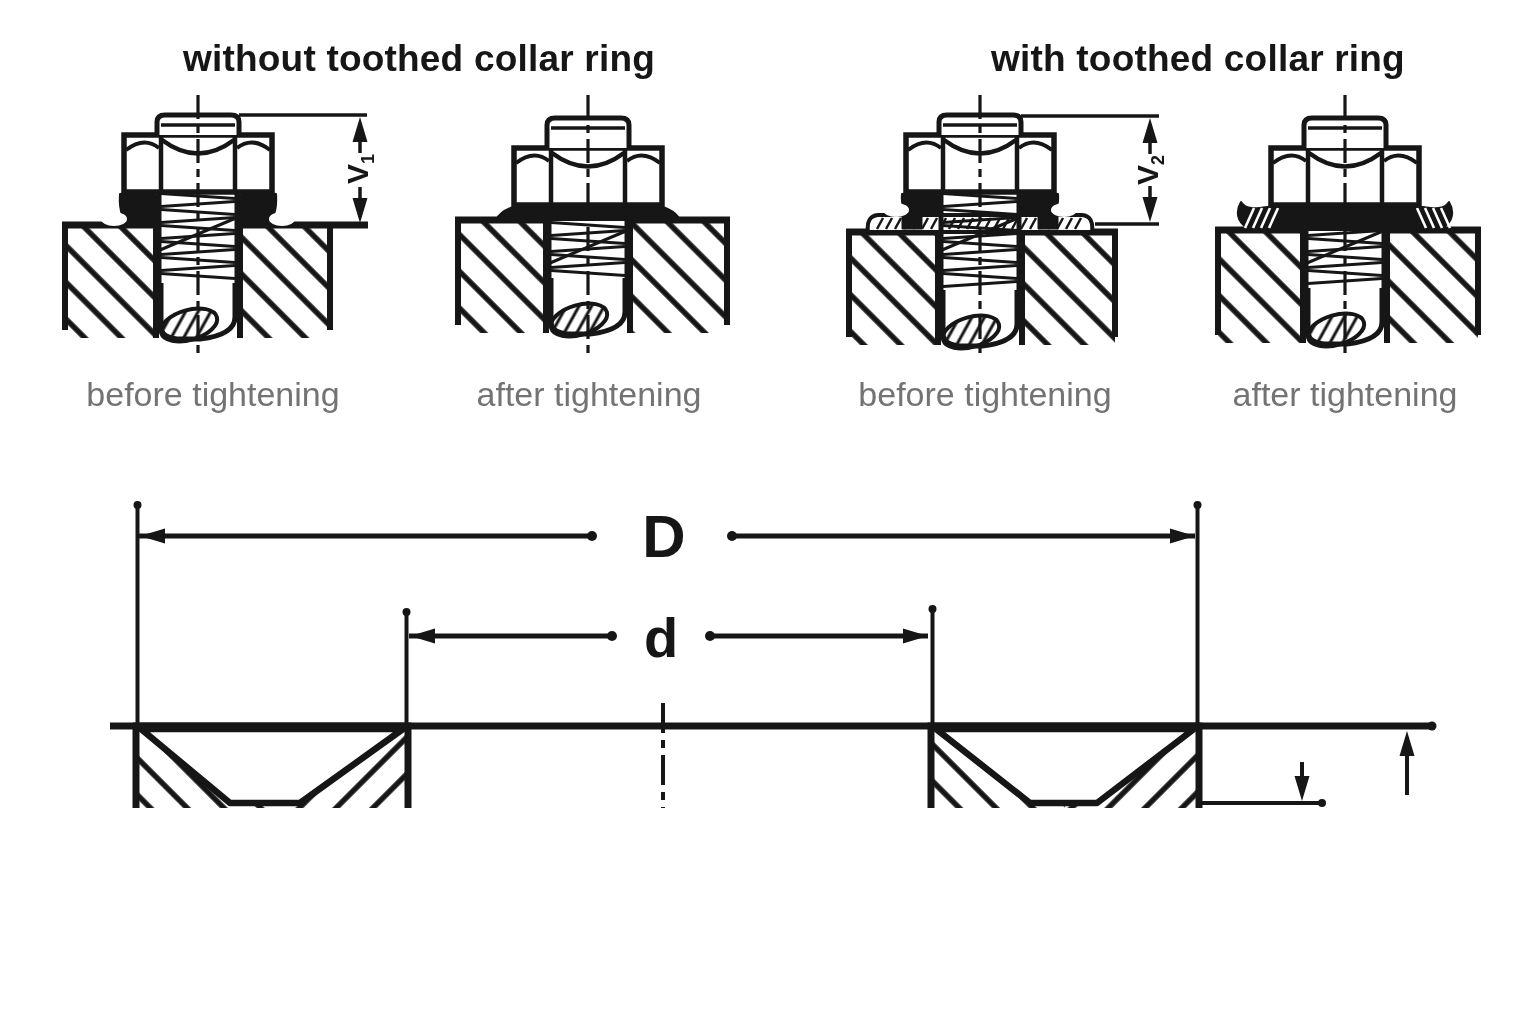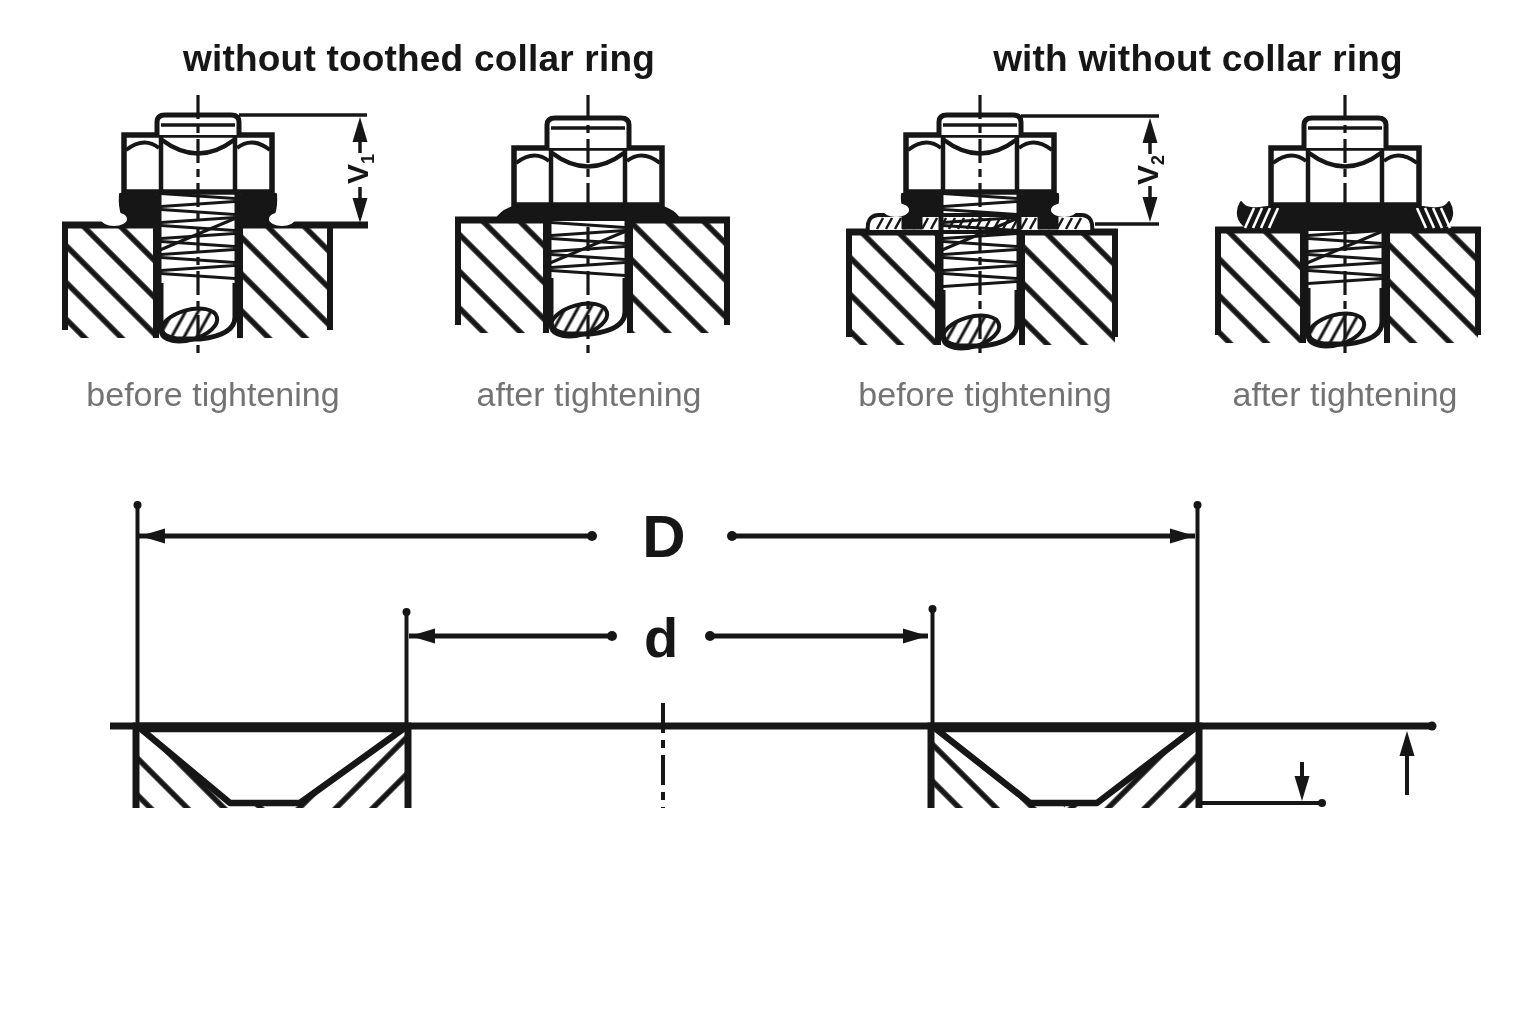--- a/index.html
+++ b/index.html
@@ -295,21 +295,21 @@
       <line x1="1302" y1="908" x2="1302" y2="878" stroke="#161616" stroke-width="4"></line>
       <polygon points="1302,869 1294.5,894 1309.5,894" fill="#161616"></polygon>
       <line x1="1407" y1="756" x2="1407" y2="795" stroke="#161616" stroke-width="4"></line>
       <polygon points="1407,731 1399.5,756 1414.5,756" fill="#161616"></polygon>
       <line x1="1407" y1="868" x2="1407" y2="907" stroke="#161616" stroke-width="4"></line>
       <polygon points="1407,932 1399.5,907 1414.5,907" fill="#161616"></polygon>
       <line x1="663" y1="703" x2="663" y2="985" stroke="#161616" stroke-width="4" stroke-dasharray="30 7 8 7"></line>
     </svg>
 
   <span class="label heading" style="left:419px;top:58px">without toothed collar ring</span>
-  <span class="label heading" style="left:1198px;top:58px">with without collar ring</span>
+  <span class="label heading" style="left:1198px;top:58px">with toothed collar ring</span>
 
   <span class="label caption" style="left:213px;top:394px">before tightening</span>
   <span class="label caption" style="left:589px;top:394px">after tightening</span>
   <span class="label caption" style="left:985px;top:394px">before tightening</span>
   <span class="label caption" style="left:1345px;top:394px">after tightening</span>
 
   <span class="label vlabel" style="left:360px;top:169px"><span>V</span><span class="sub">1</span></span>
 
   <span class="label vlabel" style="left:1150px;top:170px"><span>V</span><span class="sub">2</span></span>
 

